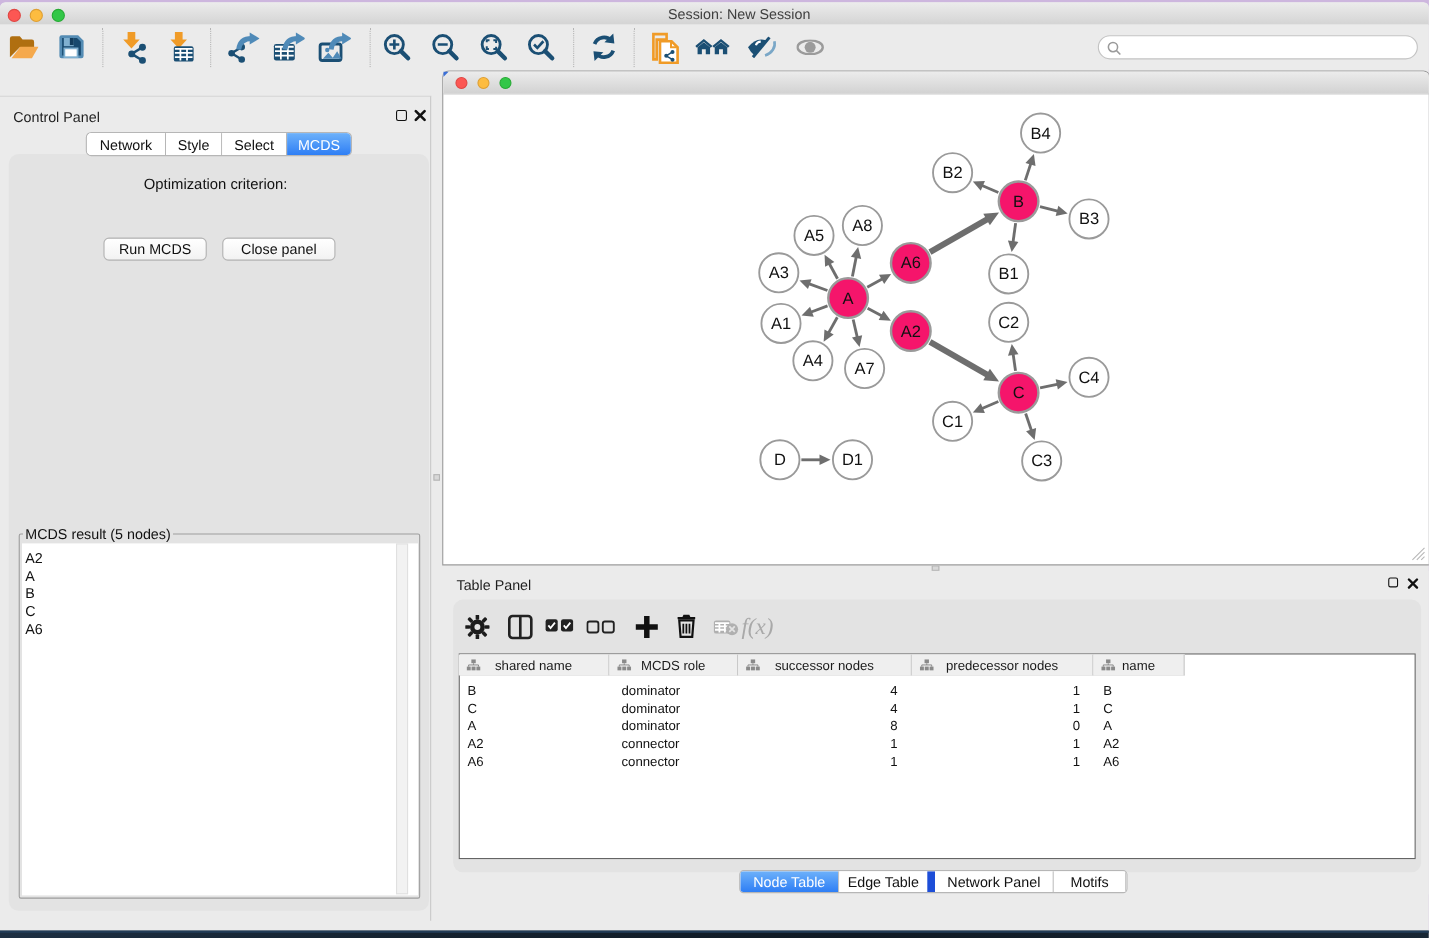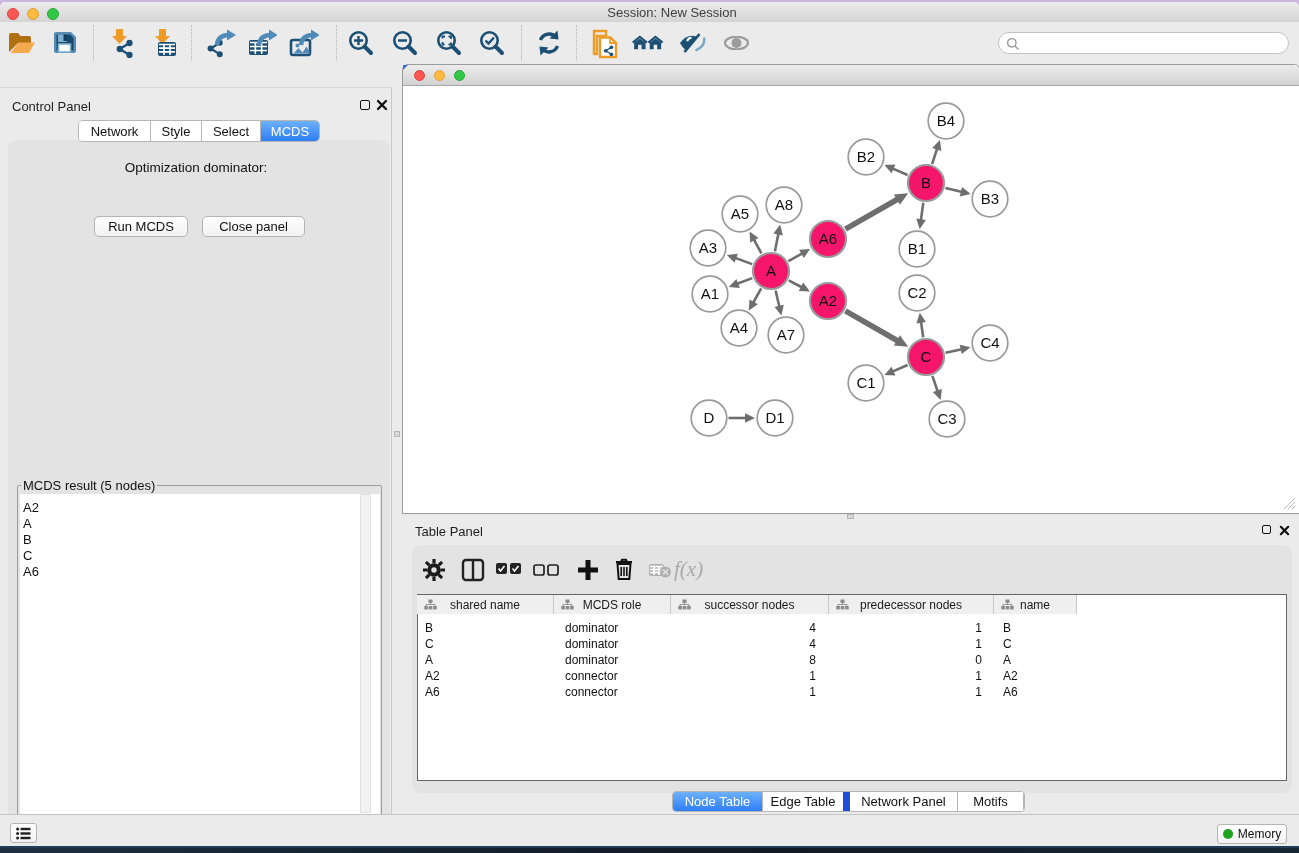--- a/index.html
+++ b/index.html
@@ -193,21 +193,21 @@
   <svg style="position:absolute;left:376px;top:11px" width="12" height="12" viewBox="0 0 12 12">
         <path d="M2 2 L10 10 M10 2 L2 10" stroke="#111" stroke-width="2.4" stroke-linecap="round"></path>
       </svg>
   <div id="cp-inner"></div>
   <div class="segtabs" style="left:78px;top:32px;">
         <div class="seg" style="width:72px">Network</div>
         <div class="seg" style="width:51px">Style</div>
         <div class="seg" style="width:59px">Select</div>
         <div class="seg sel" style="width:58px">MCDS</div>
       </div>
-  <div style="position:absolute;left:0;top:72px;width:392px;text-align:center;font-size:13.5px;color:#111;">Optimization dominator:</div>
+  <div style="position:absolute;left:0;top:72px;width:392px;text-align:center;font-size:13.5px;color:#111;">Optimization criterion:</div>
   <div class="btn" style="left:94px;top:128px;width:94px;height:21px;">Run MCDS</div>
   <div class="btn" style="left:202px;top:128px;width:103px;height:21px;">Close panel</div>
   <fieldset style="position:absolute;left:17px;top:390px;width:365px;height:339px;border:1px solid #9d9d9d;border-radius:2px;">
     <legend style="font-size:13px;color:#111;margin-left:3px;padding:0 2px;">MCDS result (5 nodes)</legend>
   </fieldset>
   <div style="position:absolute;left:20px;top:406px;width:360px;height:320px;background:#fff;font-size:13px;color:#111;padding:6px 0 0 3px;">
         <div style="height:16px;line-height:16px;">A2</div>
         <div style="height:16px;line-height:16px;">A</div>
         <div style="height:16px;line-height:16px;">B</div>
         <div style="height:16px;line-height:16px;">C</div>
@@ -449,30 +449,13 @@
     </div>
   </div>
 </div>
   <div id="bottomtabs">
       <div style="width:90px;font-size:13px;display:flex;align-items:center;justify-content:center;border-right:1px solid #b6b6b6;background:linear-gradient(#6db1fa,#2e7ef5);color:#fff;">Node Table</div>
       <div style="width:87px;font-size:13px;display:flex;align-items:center;justify-content:center;border-right:7px solid #1d4ed8;background:#fff;color:#111;">Edge Table</div>
       <div style="width:108px;font-size:13px;display:flex;align-items:center;justify-content:center;border-right:1px solid #b6b6b6;background:#fff;color:#111;">Network Panel</div>
       <div style="width:66px;font-size:13px;display:flex;align-items:center;justify-content:center;border-right:1px solid #b6b6b6;background:#fff;color:#111;">Motifs</div>
     </div>
 
-<div id="statusbar">
-  <div class="btn" style="left:10px;top:8px;width:27px;height:20px;border-radius:3px;">
-    <svg width="15" height="13" viewBox="0 0 15 13">
-          <g fill="#222">
-            <circle cx="1.6" cy="2" r="1.5"></circle>
-            <circle cx="1.6" cy="6.5" r="1.5"></circle>
-            <circle cx="1.6" cy="11" r="1.5"></circle>
-            <rect x="4.5" y="0.8" width="10" height="2.4"></rect>
-            <rect x="4.5" y="5.3" width="10" height="2.4"></rect>
-            <rect x="4.5" y="9.8" width="10" height="2.4"></rect>
-          </g>
-        </svg>
-  </div>
-  <div class="btn" style="left:1217px;top:9px;width:70px;height:20px;border-radius:3px;font-size:12px;">
-    <span style="display:inline-block;width:10px;height:10px;border-radius:50%;background:#1fa31f;margin-right:5px;"></span>Memory
-  </div>
-</div>
 <div id="deskbottom"></div>
 </div>
 </body></html>

